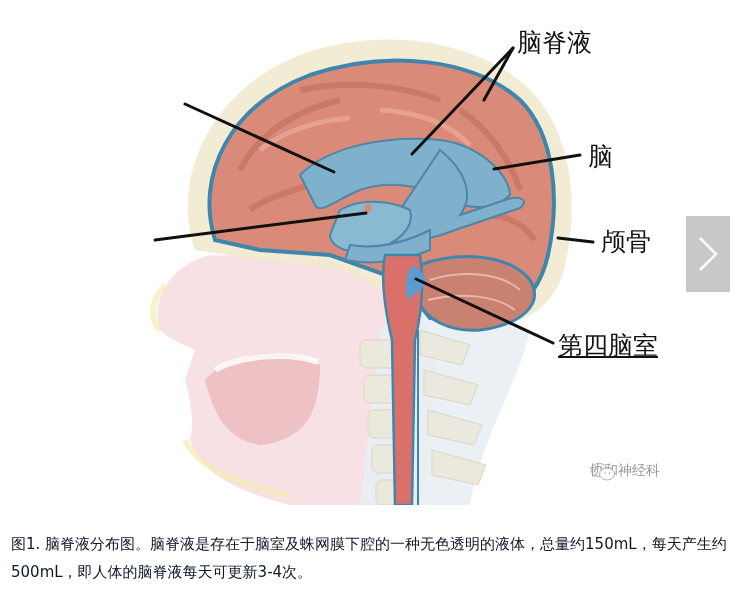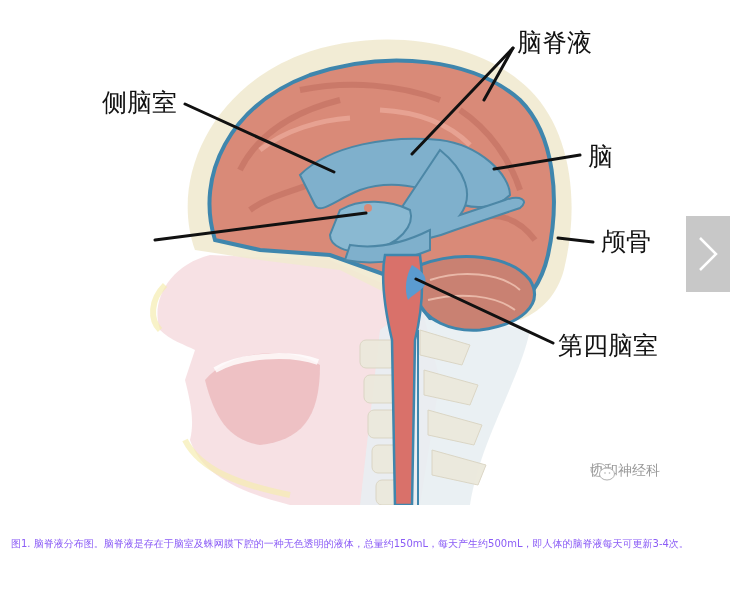--- a/index.html
+++ b/index.html
@@ -3,21 +3,21 @@
 <meta charset="utf-8">
 <style>
   html, body { margin:0; padding:0; background:#ffffff; }
   body { width:741px; height:596px; position:relative; overflow:hidden; font-family:"DejaVu Sans", sans-serif; }
   .figure { position:absolute; left:0; top:0; width:741px; height:505px; background:#ffffff; overflow:hidden; }
   .figure svg { position:absolute; left:0; top:0; }
   .label { position:absolute; color:#111; font-size:25px; line-height:1; white-space:nowrap; font-family:"DejaVu Sans", sans-serif; }
   .next-btn { position:absolute; left:686px; top:216px; width:44px; height:76px; background:#c8c8c8; cursor:pointer; }
   .next-btn svg { position:absolute; left:11px; top:20px; }
   .watermark { position:absolute; left:590px; top:462px; display:flex; align-items:center; gap:6px; color:#9a9a9a; font-size:14px; }
-  .caption { position:absolute; left:11px; top:530px; width:720px; font-size:10px; line-height:28px; color:#8b5cf6; font-family:"DejaVu Sans", sans-serif; word-break:break-all; }
+  .caption { position:absolute; left:11px; top:530px; width:720px; font-size:15px; line-height:28px; color:#0f172a; font-family:"DejaVu Sans", sans-serif; word-break:break-all; }
 </style>
 </head>
 <body>
 
 <div class="figure">
   <svg width="741" height="505" viewBox="0 0 741 505">
 
     <path d="M210 255 C170 265 150 300 160 330 C170 340 185 345 195 350 L185 380 C190 400 195 420 190 440 C200 470 230 490 290 505 L420 505 L440 380 L420 300 L330 260 Z" fill="#f6dcdf" opacity="0.85"></path>
     <path d="M205 380 C230 350 290 345 320 365 C320 420 300 440 260 445 C230 440 215 420 205 380 Z" fill="#e9b3b6" opacity="0.7"></path>
     <path d="M215 370 C240 355 290 352 318 362" stroke="#ffffff" stroke-width="6" fill="none" opacity="0.8"></path>
@@ -64,24 +64,23 @@
       <line x1="513" y1="48" x2="484" y2="100"></line>
       <line x1="185" y1="104" x2="334" y2="172"></line>
       <line x1="580" y1="155" x2="494" y2="169"></line>
       <line x1="155" y1="240" x2="366" y2="213"></line>
       <line x1="558" y1="238" x2="593" y2="242"></line>
       <line x1="416" y1="279" x2="553" y2="343"></line>
     </g>
   </svg>
 
   <div class="label" style="left:517px; top:30px;">脑脊液</div>
-  <div class="label" style="left:102px; top:90px;">侧脑室</div>
   <div class="label" style="left:588px; top:144px;">脑</div>
   <div class="label" style="left:601px; top:229px;font-family:Liberation Serif, serif;">颅骨</div>
-  <div class="label" style="left:558px; top:333px;">第四脑室</div>
+  <div class="label" style="left:558px; top:333px;text-decoration:underline;">第四脑室</div>
 
   <div class="next-btn">
     <svg width="22" height="36" viewBox="0 0 22 36">
       <polyline points="3,2 19,18 3,34" stroke="#ffffff" stroke-width="2.5" fill="none"></polyline>
     </svg>
   </div>
 
   <div class="watermark">
     <svg width="26" height="20" viewBox="0 0 26 20">
       <ellipse cx="9" cy="8" rx="8" ry="6.5" fill="none" stroke="#b0b0b0" stroke-width="1"></ellipse>

